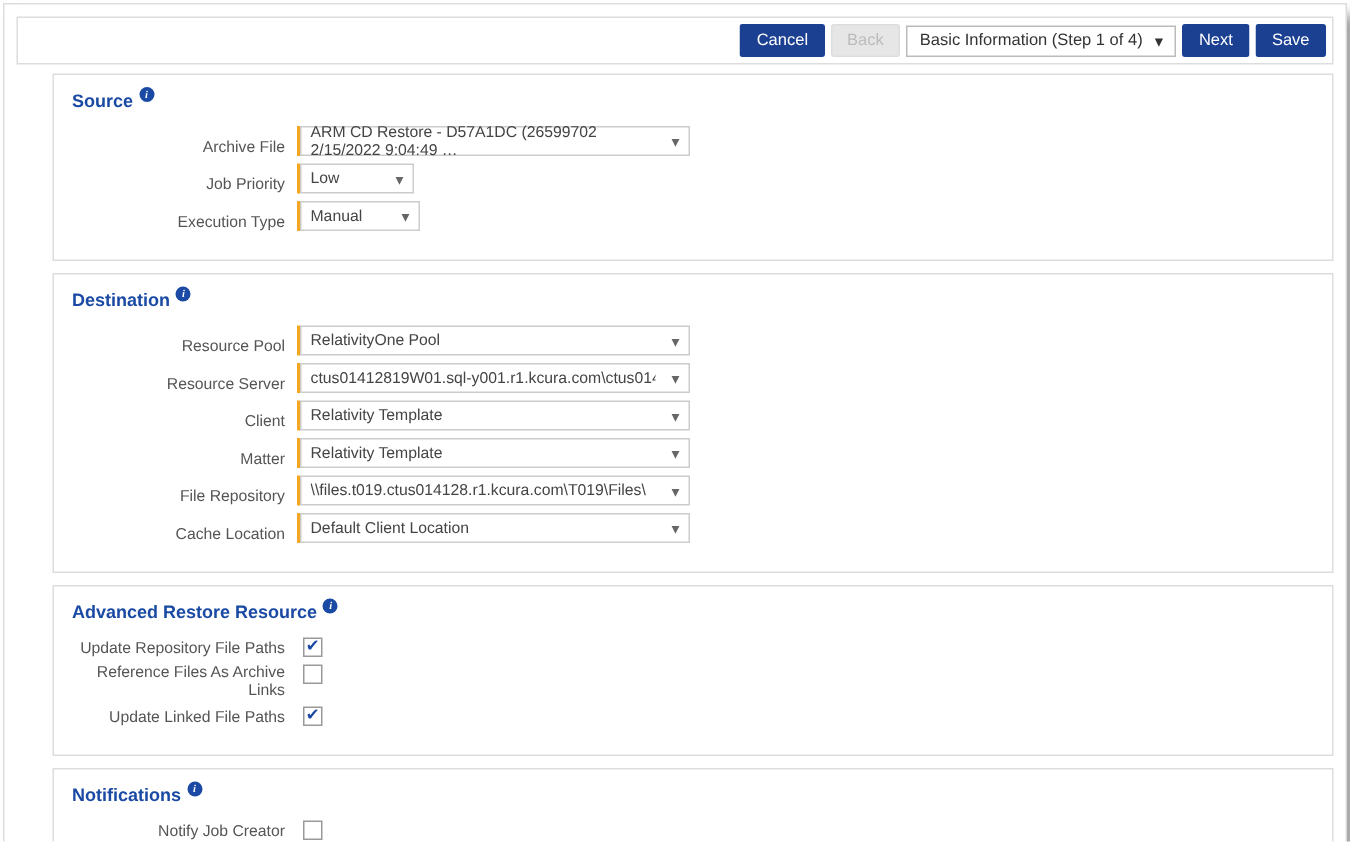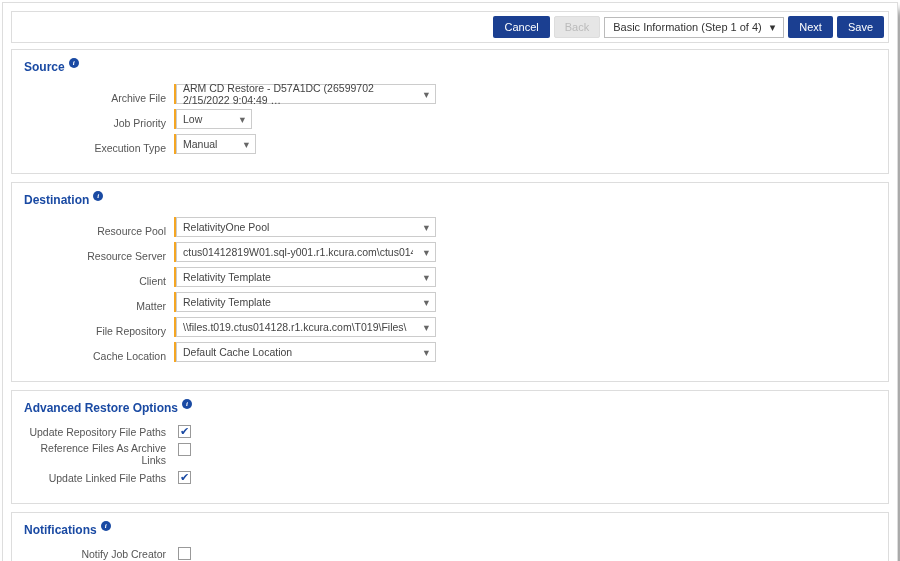--- a/index.html
+++ b/index.html
@@ -3,21 +3,21 @@
   <meta charset="utf-8">
   <style>
     * { box-sizing: border-box; margin: 0; padding: 0; }
     body { font-family: Arial, Helvetica, sans-serif; font-size: 11px; background: #fff; color: #333; width: 900px; height: 561px; position: relative; }
     .wrap { padding: 8px; border: 1px solid #ddd; box-shadow: 8px 8px 8px rgba(0,0,0,0.35); margin: 2px; }
     .topbar { display: flex; justify-content: flex-end; align-items: center; gap: 4px; border: 1px solid #ddd; padding: 4px; margin-bottom: 6px; }
     .btn { display: inline-block; padding: 4px 10px; border-radius: 2px; border: 1px solid transparent; font-size: 11px; cursor: pointer; }
     .btn-primary { background: #1b3f91; color: #fff; }
     .btn-disabled { background: #e6e6e6; color: #bbb; border-color: #ddd; cursor: default; }
     .step-select { display: inline-flex; align-items: center; border: 1px solid #bbb; padding: 3px 8px; background: #fff; font-size: 11px; gap: 8px; }
-    .section { border: 1px solid #ddd; padding: 10px 12px 14px; margin-bottom: 8px; }
+    .section { border: 1px solid #ddd; padding: 10px 12px 14px; margin-bottom: 8px; margin-left: 24px; }
     .section-title { color: #1a4aa3; font-weight: bold; font-size: 12px; display: inline-flex; align-items: center; gap: 4px; margin-bottom: 10px; }
     .info-i { display: inline-flex; align-items: center; justify-content: center; width: 10px; height: 10px; border-radius: 50%; background: #1a4aa3; color: #fff; font-size: 7px; font-style: italic; font-family: serif; position: relative; top: -4px; }
     .row { display: flex; align-items: flex-end; margin-bottom: 5px; }
     .lbl { width: 150px; text-align: right; color: #555; font-size: 10.5px; padding-right: 8px; }
     .bar { width: 2px; height: 20px; background: #f5a623; }
     .ctrl { display: inline-flex; align-items: center; border: 1px solid #ccc; background: #fff; height: 20px; font-size: 10.5px; padding: 0 6px; color: #444; margin-left: 0; }
     .ctrl .caret { margin-left: auto; padding-left: 10px; color: #666; }
     .w-xl { width: 260px; }
     .w-lg { width: 260px; }
     .w-sm { width: 76px; }
@@ -114,29 +114,29 @@
       <div class="bar"></div>
       <div class="ctrl w-lg">
         <span style="overflow:hidden;white-space:nowrap;max-width:230px;">\\files.t019.ctus014128.r1.kcura.com\T019\Files\</span>
         <span class="caret">▾</span>
       </div>
     </div>
     <div class="row">
       <div class="lbl">Cache Location</div>
       <div class="bar"></div>
       <div class="ctrl w-lg">
-        <span>Default Cache Location</span>
+        <span>Default Client Location</span>
         <span class="caret">▾</span>
       </div>
     </div>
   </div>
 
   <div class="section">
     <div class="section-title">
-      <span>Advanced Restore Options</span>
+      <span>Advanced Restore Resource</span>
       <span class="info-i">i</span>
     </div>
     <div class="row">
       <div class="lbl">Update Repository File Paths</div>
       <div class="chk checked"></div>
     </div>
     <div class="row" style="align-items:flex-start;">
       <div class="lbl" style="margin-top:-1px;">Reference Files As Archive Links</div>
       <div class="chk"></div>
     </div>

